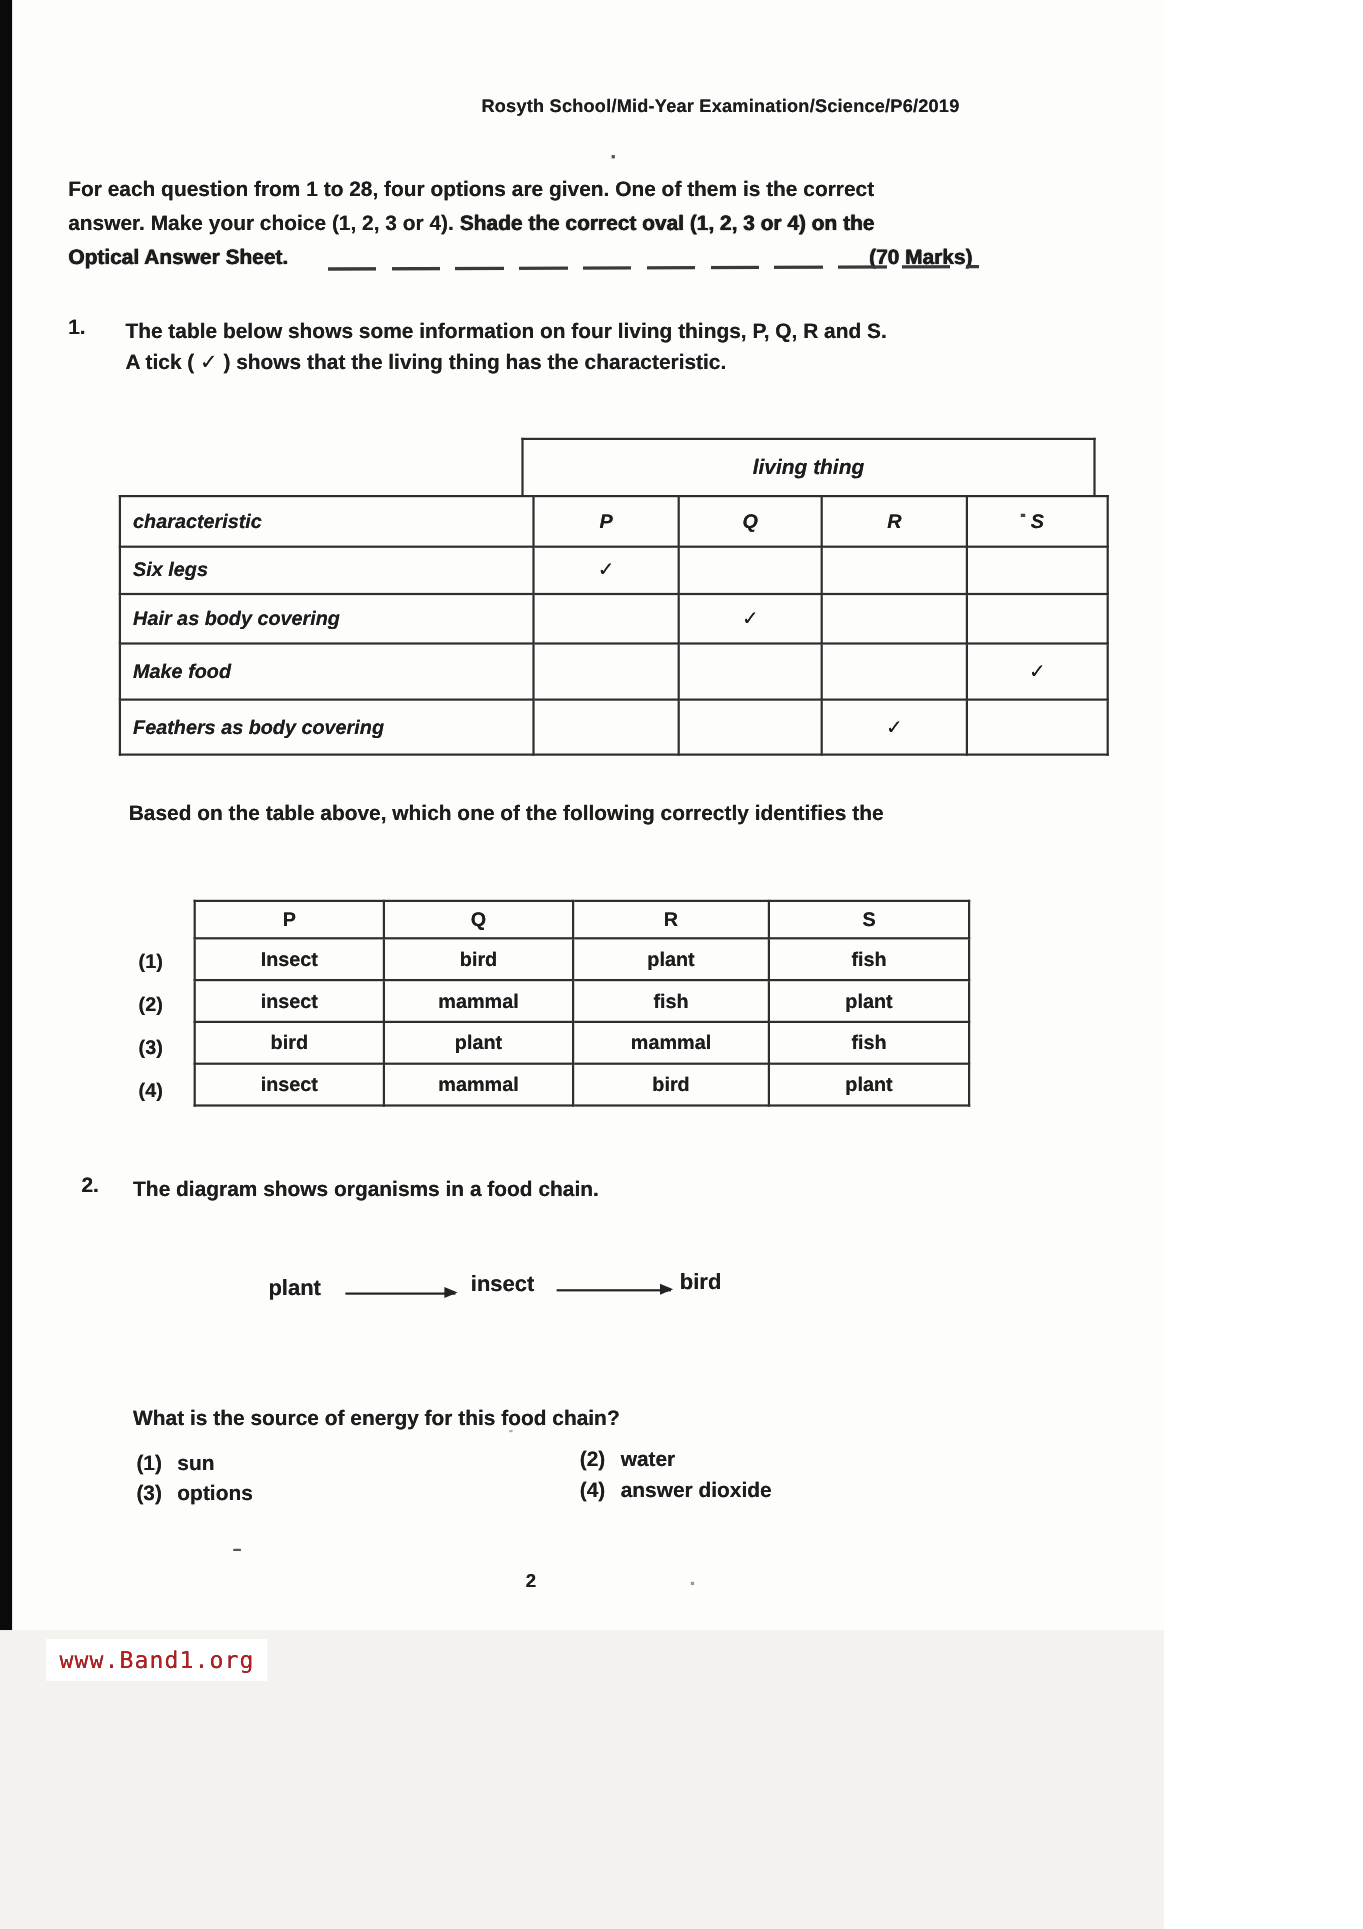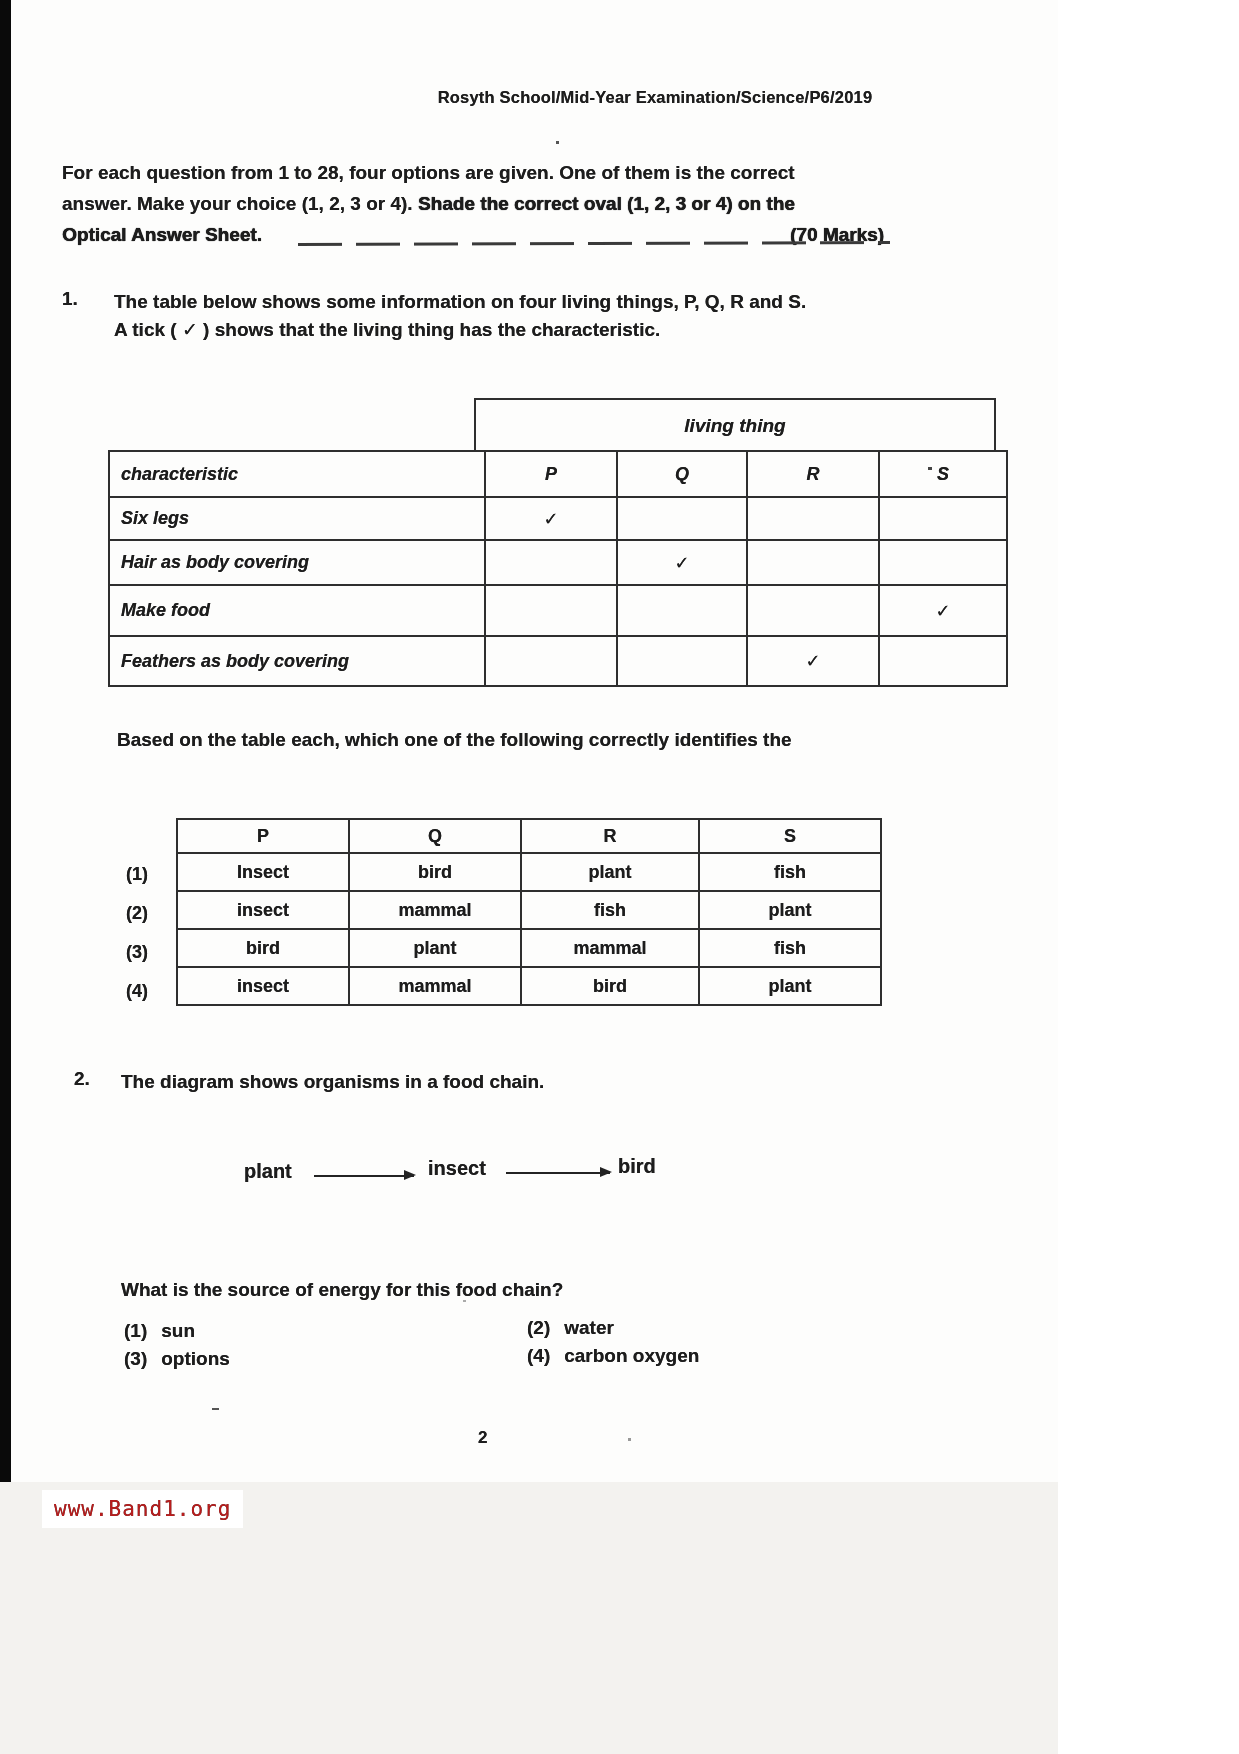--- a/index.html
+++ b/index.html
@@ -130,21 +130,21 @@
         <td class="tickcell"></td>
         <td class="tickcell"></td>
         <td class="tickcell">✓</td>
         <td class="tickcell"></td>
       </tr>
     </tbody>
       </table>
   </div>
 
   <div class="abs qtext" style="left:117px;top:726px;width:790px;">
-    <div>Based on the table each, which one of the following correctly identifies the</div>
+    <div>Based on the table above, which one of the following correctly identifies the</div>
   </div>
 
   <div class="abs optnum" style="left:126px;top:864px;">(1)</div>
   <div class="abs optnum" style="left:126px;top:903px;">(2)</div>
   <div class="abs optnum" style="left:126px;top:942px;">(3)</div>
   <div class="abs optnum" style="left:126px;top:981px;">(4)</div>
 
   <div class="abs t2">
     <table class="t2-table">
       <tbody>
@@ -200,21 +200,21 @@
   <div class="abs opt-row" style="left:527px;top:1317px;">
     <span>(2)</span>
     <span>water</span>
   </div>
   <div class="abs opt-row" style="left:124px;top:1348px;">
     <span>(3)</span>
     <span>options</span>
   </div>
   <div class="abs opt-row" style="left:527px;top:1345px;">
     <span>(4)</span>
-    <span>carbon oxygen</span>
+    <span>answer dioxide</span>
   </div>
 
   <div class="abs page-num" style="left:478px;top:1428px;">2</div>
 
   <div class="abs watermark-box">
     <span class="watermark">www.Band1.org</span>
   </div>
 
   <div class="noise" style="left:556px;top:141px;width:3px;height:3px;"></div>
   <div class="noise" style="left:928px;top:467px;width:4px;height:3px;background:#444;"></div>

